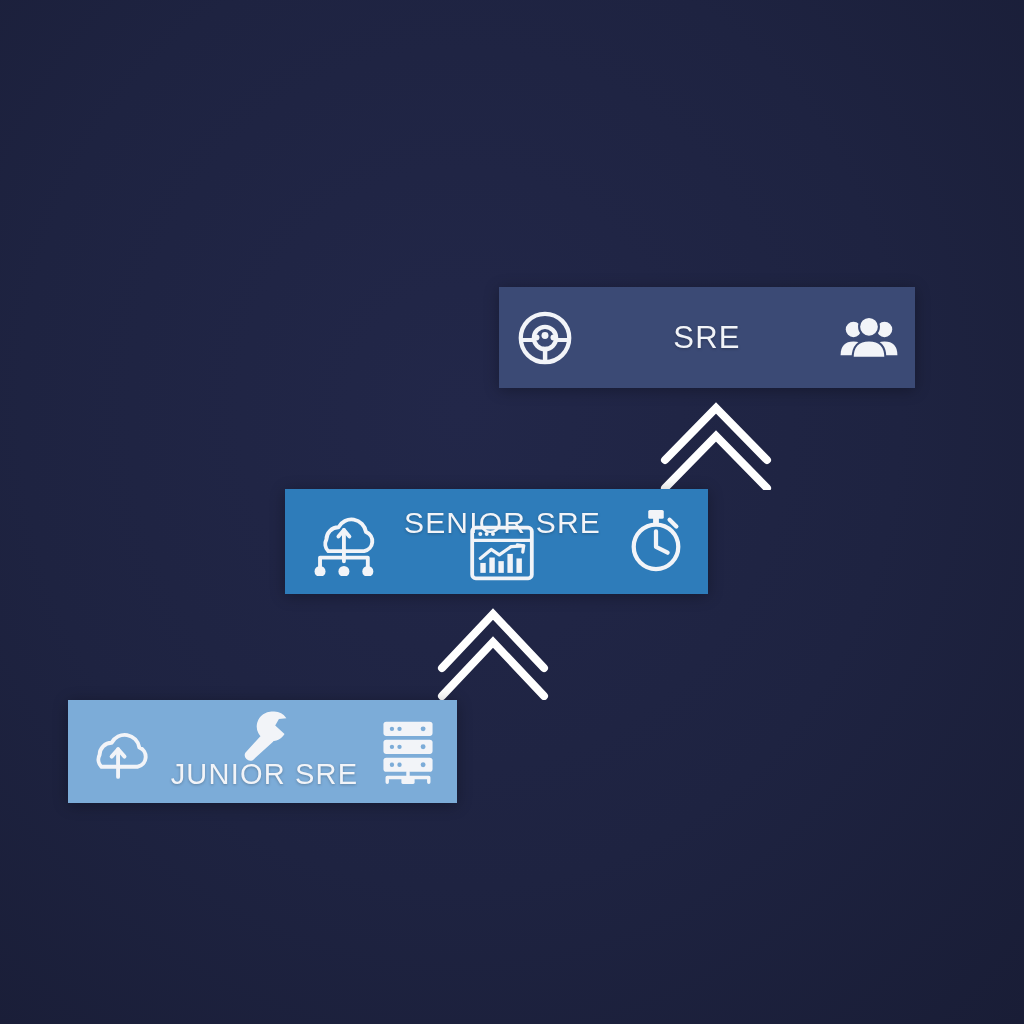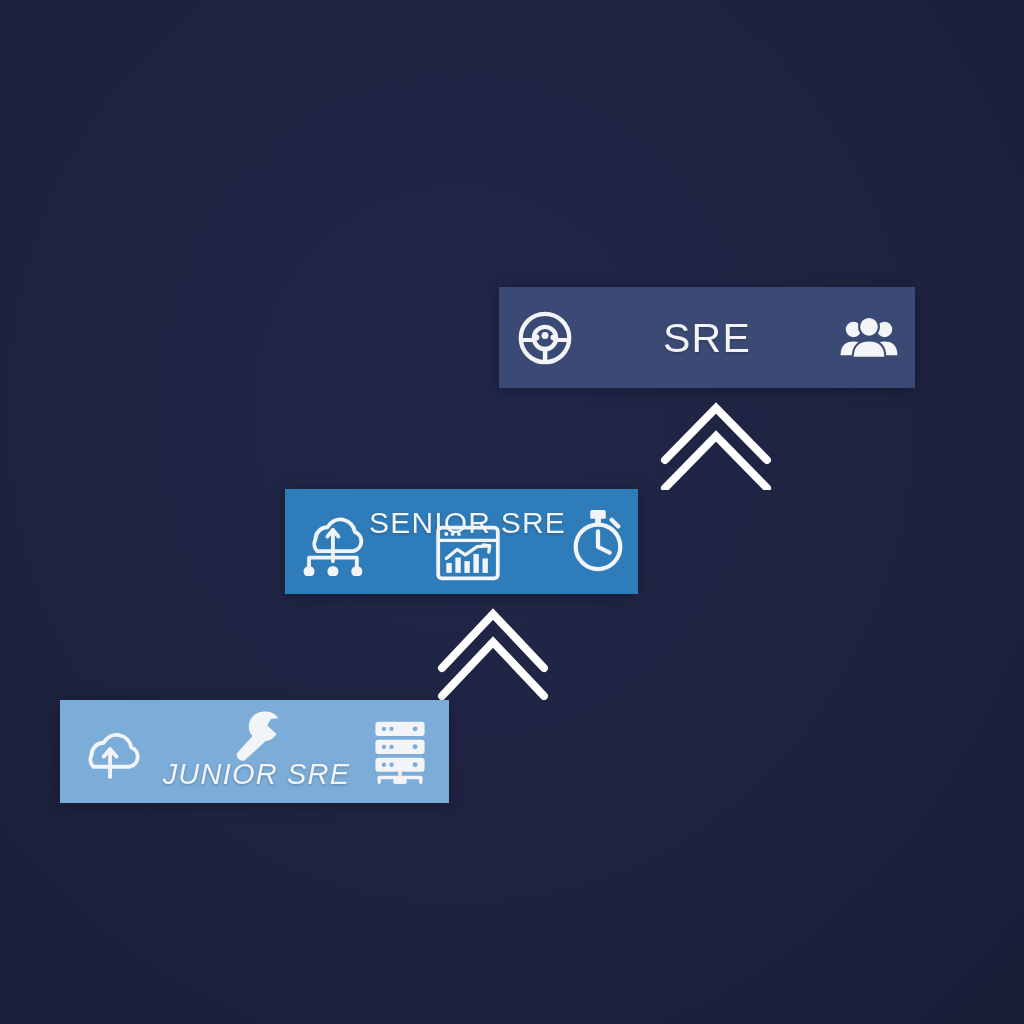--- a/index.html
+++ b/index.html
@@ -31,51 +31,50 @@
   .bar-top {
     left: 499px;
     top: 287px;
     width: 416px;
     height: 101px;
     background: #3b4a75;
   }
   .bar-mid {
     left: 285px;
     top: 489px;
-    width: 353px;
+    width: 423px;
     height: 105px;
     background: #2e7cba;
   }
   .bar-bottom {
-    left: 60px;
+    left: 68px;
     top: 700px;
     width: 389px;
     height: 103px;
     background: #7cacd8;
-    font-style: italic;
   }
   .slot {
     position: relative;
     display: flex;
     align-items: center;
     justify-content: center;
   }
   .icon-slot svg { display: block; }
   .role-label {
     color: #f2f4f8;
     text-align: center;
     letter-spacing: 1.2px;
     line-height: 1.04;
     text-transform: uppercase;
     font-weight: 400;
     text-shadow: 0 1px 3px rgba(0,0,0,0.25);
     pointer-events: none;
   }
   .label-top {
-    font-size: 41px;
+    font-size: 31px;
     position: absolute;
     left: 50%;
     top: 50%;
     transform: translate(-50%, -50%);
     width: 200px;
   }
   .label-mid {
     font-size: 30px;
     position: absolute;
     left: 50%;

